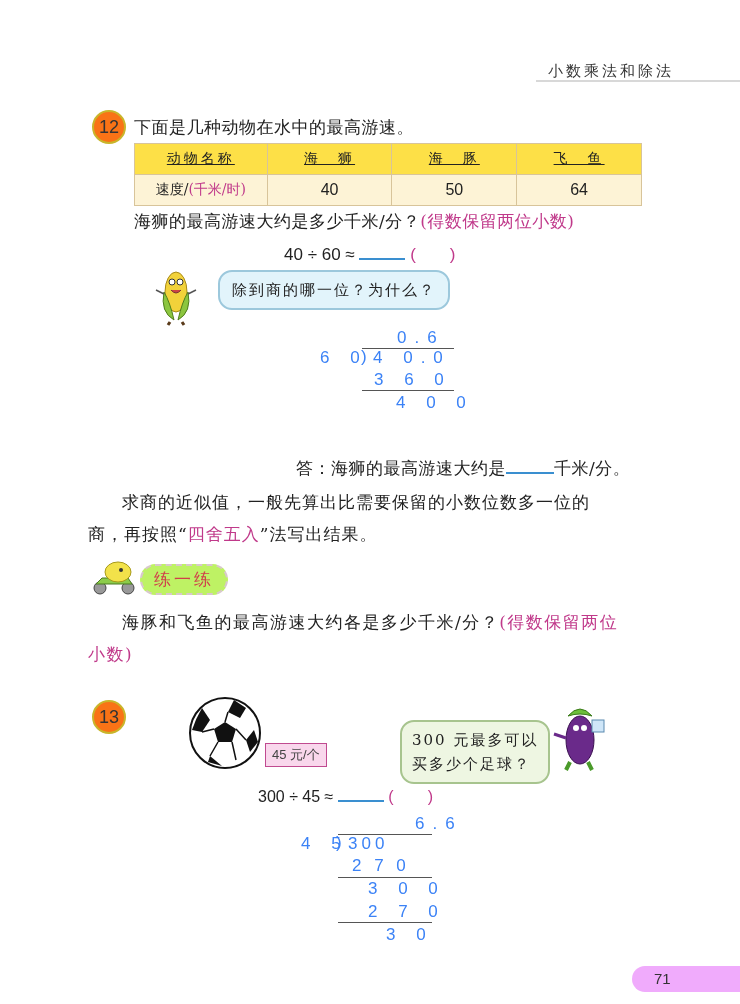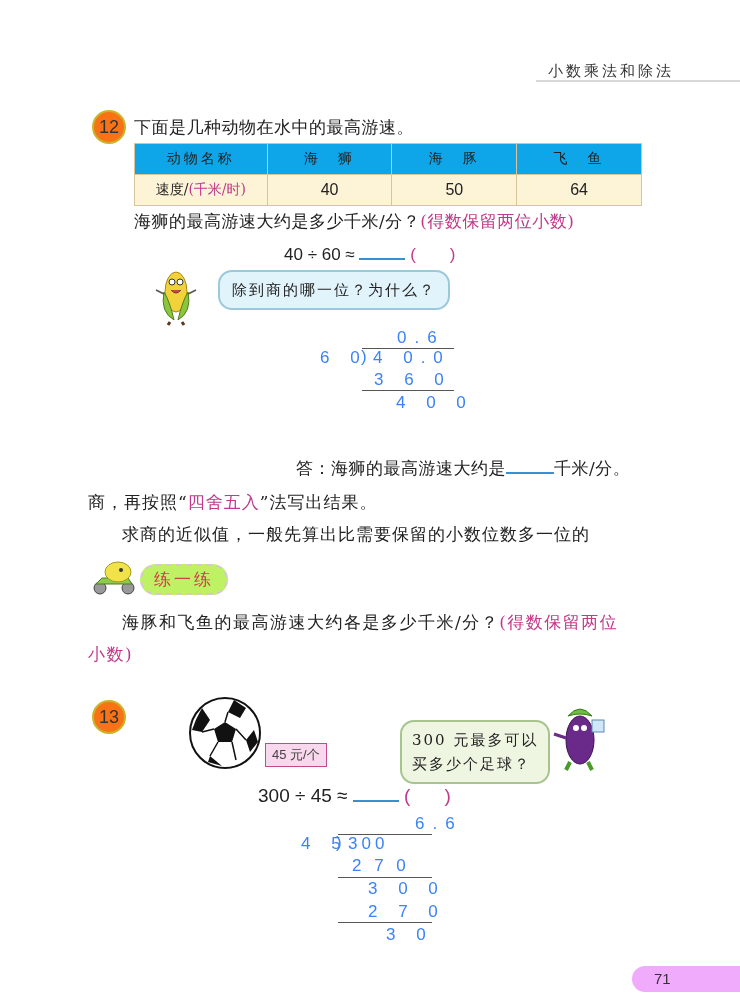--- a/index.html
+++ b/index.html
@@ -10,21 +10,21 @@
     .hdr-line { left:536px; top:80px; width:204px; height:2px; background:#d8d8d8; }
 
     .badge { width:34px; height:34px; border-radius:50%; background:#f97316; border:2px solid #c9b52a;
              font-family:"Liberation Sans", sans-serif; font-size:18px; color:#333; display:flex; align-items:center; justify-content:center; box-sizing:border-box; }
     .text { font-size:17px; letter-spacing:0.5px; }
     .pink { color:#c0398a; }
     .sans { font-family:"Liberation Sans", sans-serif; }
 
     table.speed { border-collapse:collapse; font-size:14px; }
     table.speed td { border:1px solid #d8c49a; height:28px; text-align:center; }
-    table.speed tr.h td { background:#0ea5e9; letter-spacing:3px; }
+    table.speed tr.h td { background:#fde047; letter-spacing:3px;text-decoration:underline; }
     table.speed tr.b td { background:#fdf3d6; }
     table.speed td.num { font-family:"Liberation Sans", sans-serif; font-size:16px; }
 
     .blank { display:inline-block; width:46px; border-bottom:2px solid #3a8fd0; height:18px; vertical-align:baseline; }
     .paren { color:#c0398a; font-family:"Liberation Sans", sans-serif; }
 
     .bubble { background:#e2f4fb; border:2px solid #9cc8dc; border-radius:14px; padding:6px 12px; font-size:15px; line-height:24px; letter-spacing:2px; }
     .bubble2 { background:#eef6e2; border:2px solid #a7c48e; border-radius:14px; padding:6px 10px; font-size:15px; line-height:24px; letter-spacing:2px; }
 
     .div-num { font-family:"Liberation Sans", sans-serif; font-size:17px; color:#3b82f6; letter-spacing:8px; white-space:pre; }
@@ -91,22 +91,22 @@
 <div class="abs div-num" style="left:373px;top:348px;">4 0.0</div>
 <div class="abs div-num" style="left:374px;top:370px;">3 6 0</div>
 <div class="abs hline" style="left:362px;top:390px;width:92px;"></div>
 <div class="abs div-num" style="left:396px;top:393px;">4 0 0</div>
 
 <div class="abs text" style="left:296px;top:454px;">
   <span>答：海狮的最高游速大约是</span><span class="blank" style="width:48px;"></span><span>千米/分。</span>
 </div>
 
 <div class="abs text" style="left:88px;top:486px;width:570px;line-height:32px;letter-spacing:1px;">
+  <div style="text-indent:34px;">求商的近似值，一般先算出比需要保留的小数位数多一位的</div>
   <div><span>商，再按照“</span><span class="pink">四舍五入</span><span>”法写出结果。</span></div>
-  <div style="text-indent:34px;">求商的近似值，一般先算出比需要保留的小数位数多一位的</div>
 </div>
 
 <svg class="abs" style="left:88px;top:560px;" width="56" height="36" viewBox="0 0 56 36">
   <circle cx="12" cy="28" r="6" fill="#999" stroke="#444"></circle>
   <circle cx="40" cy="28" r="6" fill="#999" stroke="#444"></circle>
   <path d="M8 24 L44 24 L40 18 L14 18Z" fill="#8ccc4a" stroke="#4a7a20"></path>
   <ellipse cx="30" cy="12" rx="13" ry="10" fill="#f2e24a" stroke="#a89a1a"></ellipse>
   <circle cx="33" cy="10" r="2" fill="#333"></circle>
 </svg>
 <div class="abs practice-tag" style="left:140px;top:564px;">练一练</div>
@@ -136,21 +136,21 @@
 <svg class="abs" style="left:552px;top:698px;" width="60" height="76" viewBox="0 0 60 76">
   <ellipse cx="28" cy="42" rx="14" ry="24" fill="#6a2a8a" stroke="#3a1050"></ellipse>
   <path d="M16 18 Q28 4 40 18 Q28 14 16 18Z" fill="#6cbf3a" stroke="#3a7a1a"></path>
   <circle cx="24" cy="30" r="3" fill="#fff"></circle>
     <circle cx="32" cy="30" r="3" fill="#fff"></circle>
   <rect x="40" y="22" width="12" height="12" fill="#cfe6f8" stroke="#5a8ab0"></rect>
   <path d="M18 64 L14 72 M36 64 L40 72" stroke="#4a9a2a" stroke-width="4"></path>
   <path d="M14 40 L2 36" stroke="#6a2a8a" stroke-width="3"></path>
 </svg>
 
-<div class="abs sans" style="left:258px;top:782px;font-size:19px;">
+<div class="abs sans" style="left:258px;top:782px;font-size:16px;">
   <span>300 ÷ 45 ≈</span>
   <span class="blank"></span>
   <span class="paren">(</span><span style="display:inline-block;width:34px;"></span><span class="paren">)</span>
 </div>
 
 <div class="abs div-num" style="left:386px;top:814px;margin-left:29px;">6.6</div>
 <div class="abs hline" style="left:338px;top:834px;width:94px;"></div>
 <div class="abs div-num" style="left:301px;top:834px;">4 5</div>
 <div class="abs div-num" style="left:336px;top:833px;">)</div>
 <div class="abs div-num" style="left:348px;top:834px;letter-spacing:4px;">300</div>

